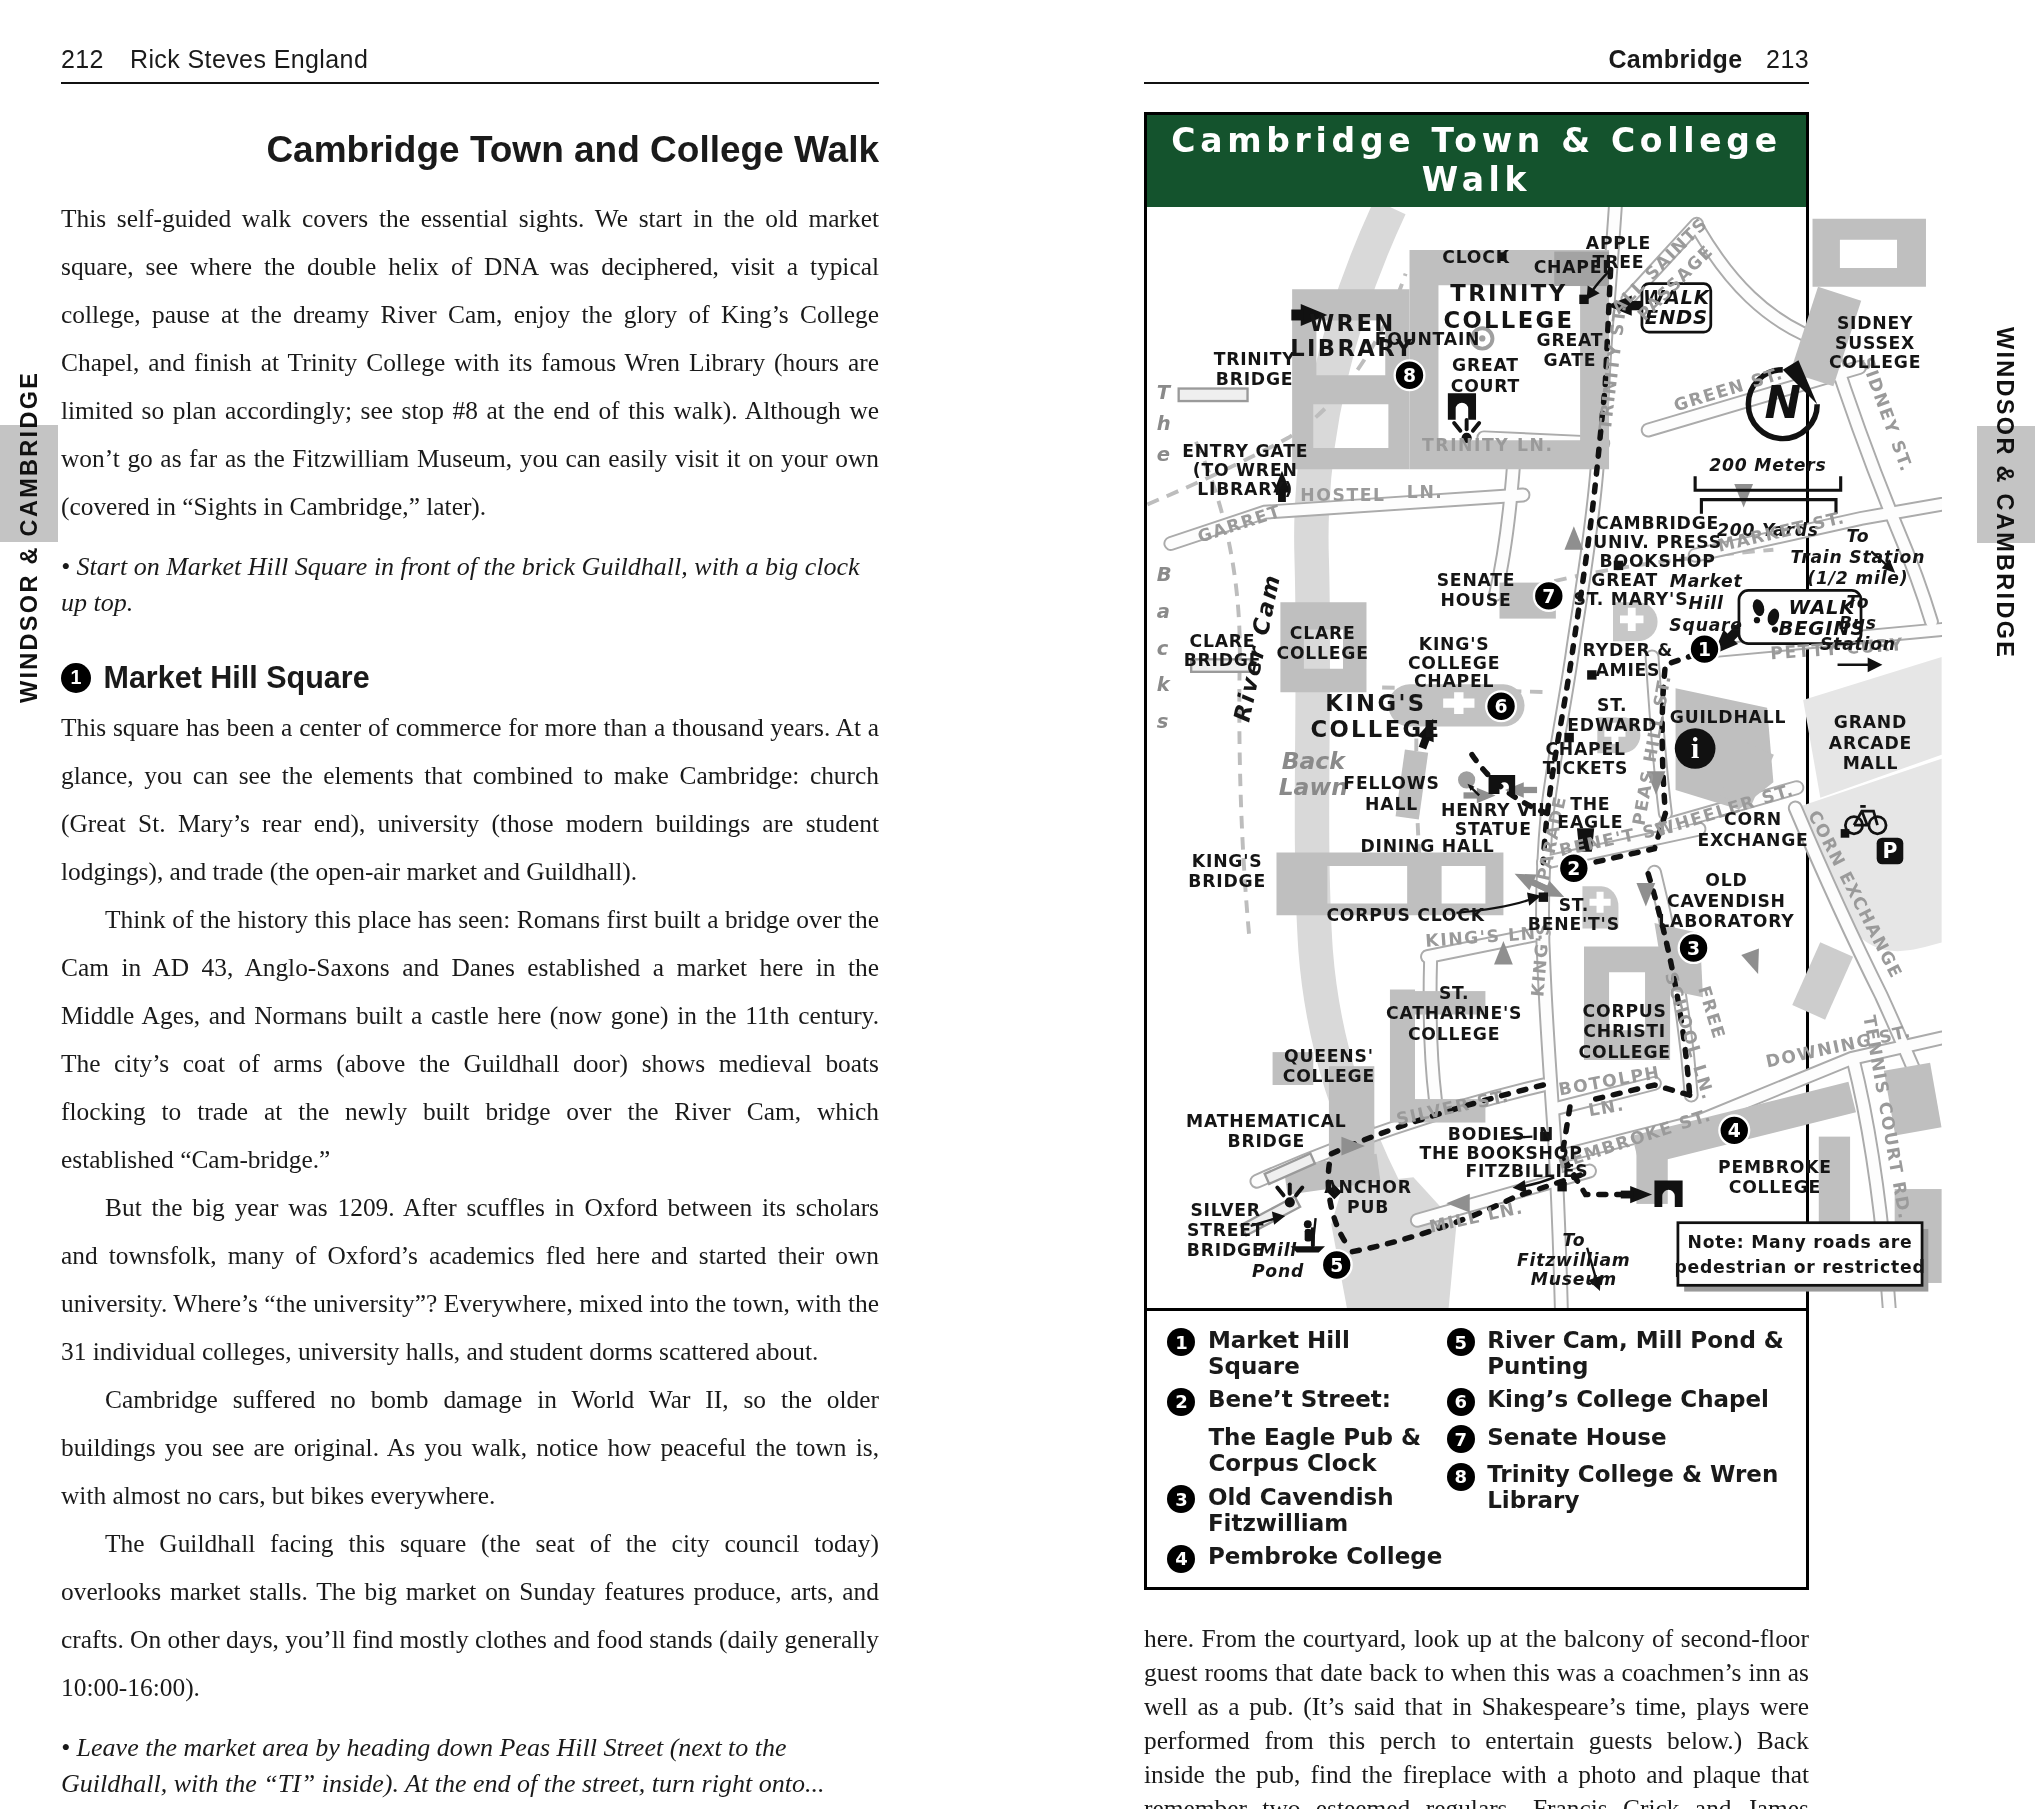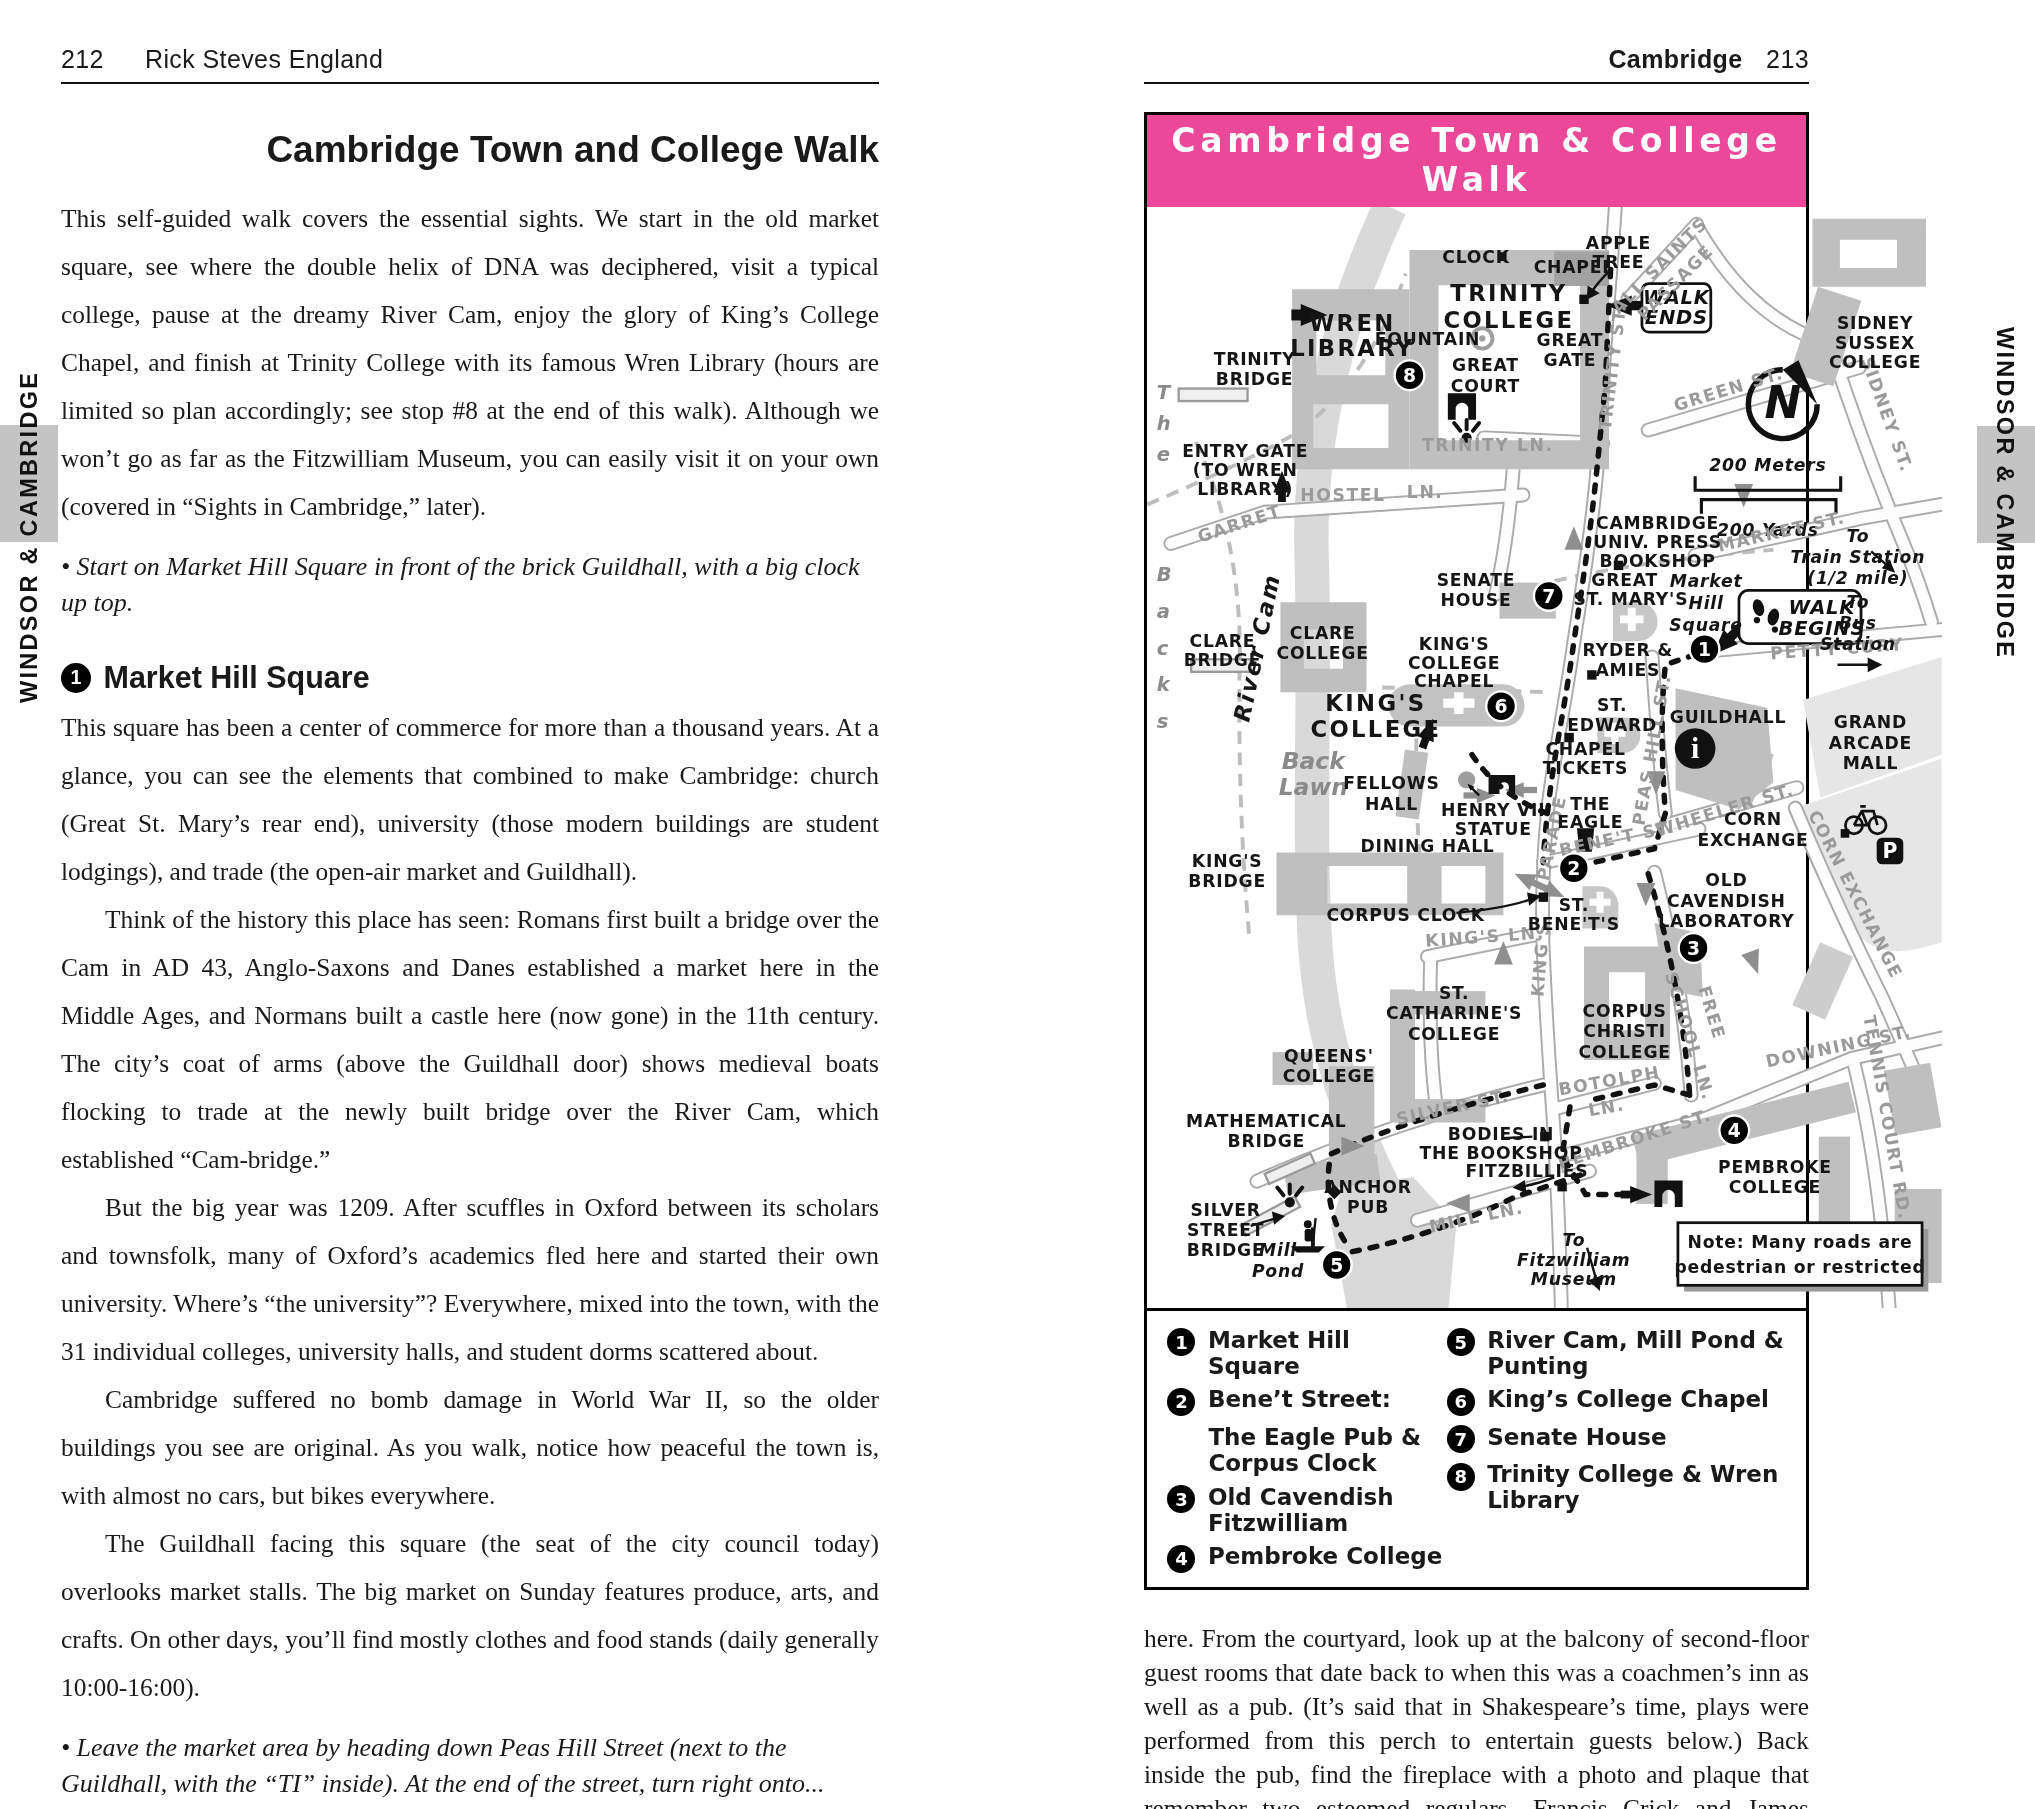--- a/index.html
+++ b/index.html
@@ -5,21 +5,21 @@
   html,body{margin:0;padding:0;background:#ffffff;}
   #spread{position:relative;width:2035px;height:1809px;background:#ffffff;overflow:hidden;
           color:#1a1a1a;font-family:"Liberation Serif",serif;}
   
   .page{position:absolute;top:45px;}
   #left-page{left:61px;width:818px;}
   #right-page{left:1144px;width:665px;}
   .pg-header{display:flex;align-items:baseline;font-family:"Liberation Sans",sans-serif;
              font-size:25px;letter-spacing:0.4px;}
   .pg-header .pgnum{font-weight:400;}
-  .pg-header .crumb{margin-left:41px;}
+  .pg-header .crumb{margin-left:26px;}
   #right-page .pg-header{justify-content:flex-end;}
   #right-page .crumb{font-weight:700;margin-left:0;margin-right:23.5px;}
   .rule{border:none;border-top:2.3px solid #111;margin:7.8px 0 0 0;}
   
   .walk-title{font-family:"Liberation Sans",sans-serif;font-weight:700;font-size:37px;
               text-align:right;margin:45px 0 23.5px 0;}
   .body-p{font-size:25.4px;line-height:48px;text-align:justify;margin:0;}
   .body-p.indent{text-indent:44px;}
   .dir{font-style:italic;font-size:26px;line-height:36px;margin:19px 0 0 0;}
   .sec-head{font-family:"Liberation Sans",sans-serif;font-weight:700;font-size:30.5px;
@@ -34,21 +34,21 @@
   #tab-right{left:1977px;}
   .tab .gray{position:absolute;width:58px;height:117px;background:#c4c4c4;}
   #tab-left .gray{left:0;top:98px;}
   #tab-right .gray{left:0;top:99px;}
   .tab .vtext{position:absolute;font-family:"Liberation Sans",sans-serif;font-weight:700;
               font-size:23.5px;letter-spacing:2.3px;white-space:nowrap;color:#111;}
   #tab-left .vtext{left:15.7px;top:376px;transform-origin:0 0;transform:rotate(-90deg);}
   #tab-right .vtext{left:14px;top:0;writing-mode:vertical-rl;}
   
   #map-box{margin-top:28px;border:3.1px solid #000;background:#fff;}
-  #map-title{background:#ec4899;color:#fff;font-family:"DejaVu Sans",sans-serif;font-weight:700;
+  #map-title{background:#14532d;color:#fff;font-family:"DejaVu Sans",sans-serif;font-weight:700;
              font-size:33px;letter-spacing:4.7px;text-align:center;padding:6.3px 0 7.8px 0;}
   #map-svg{display:block;}
   
   #legend{border-top:3.1px solid #000;padding:15.7px 20.4px 14px 20.4px;display:flex;
           font-family:"DejaVu Sans",sans-serif;font-weight:700;font-size:23px;}
   .leg-col{display:flex;flex-direction:column;gap:7.8px;}
   .leg-col.c1{width:368px;}
   .leg-item{display:flex;gap:12.5px;align-items:flex-start;}
   .leg-dot{display:inline-flex;width:28px;height:28px;border-radius:50%;background:#000;color:#fff;
            align-items:center;justify-content:center;font-size:18px;flex:0 0 auto;margin-top:1.6px;}

